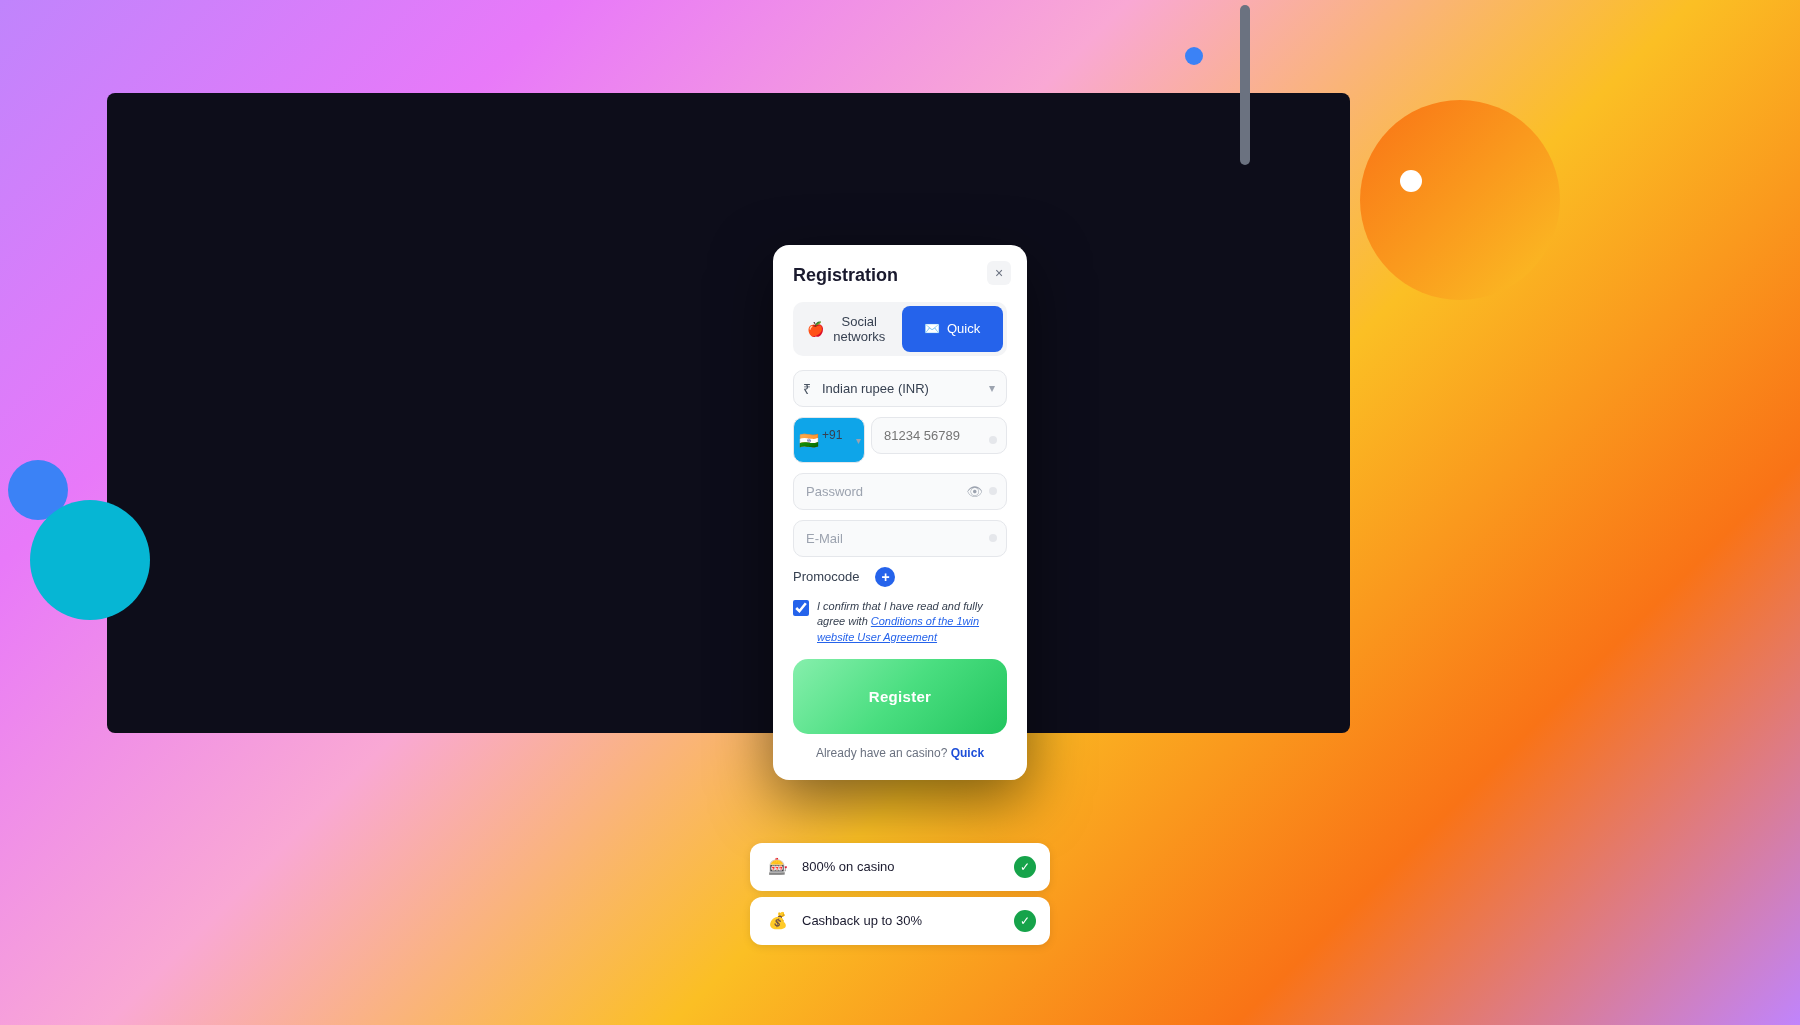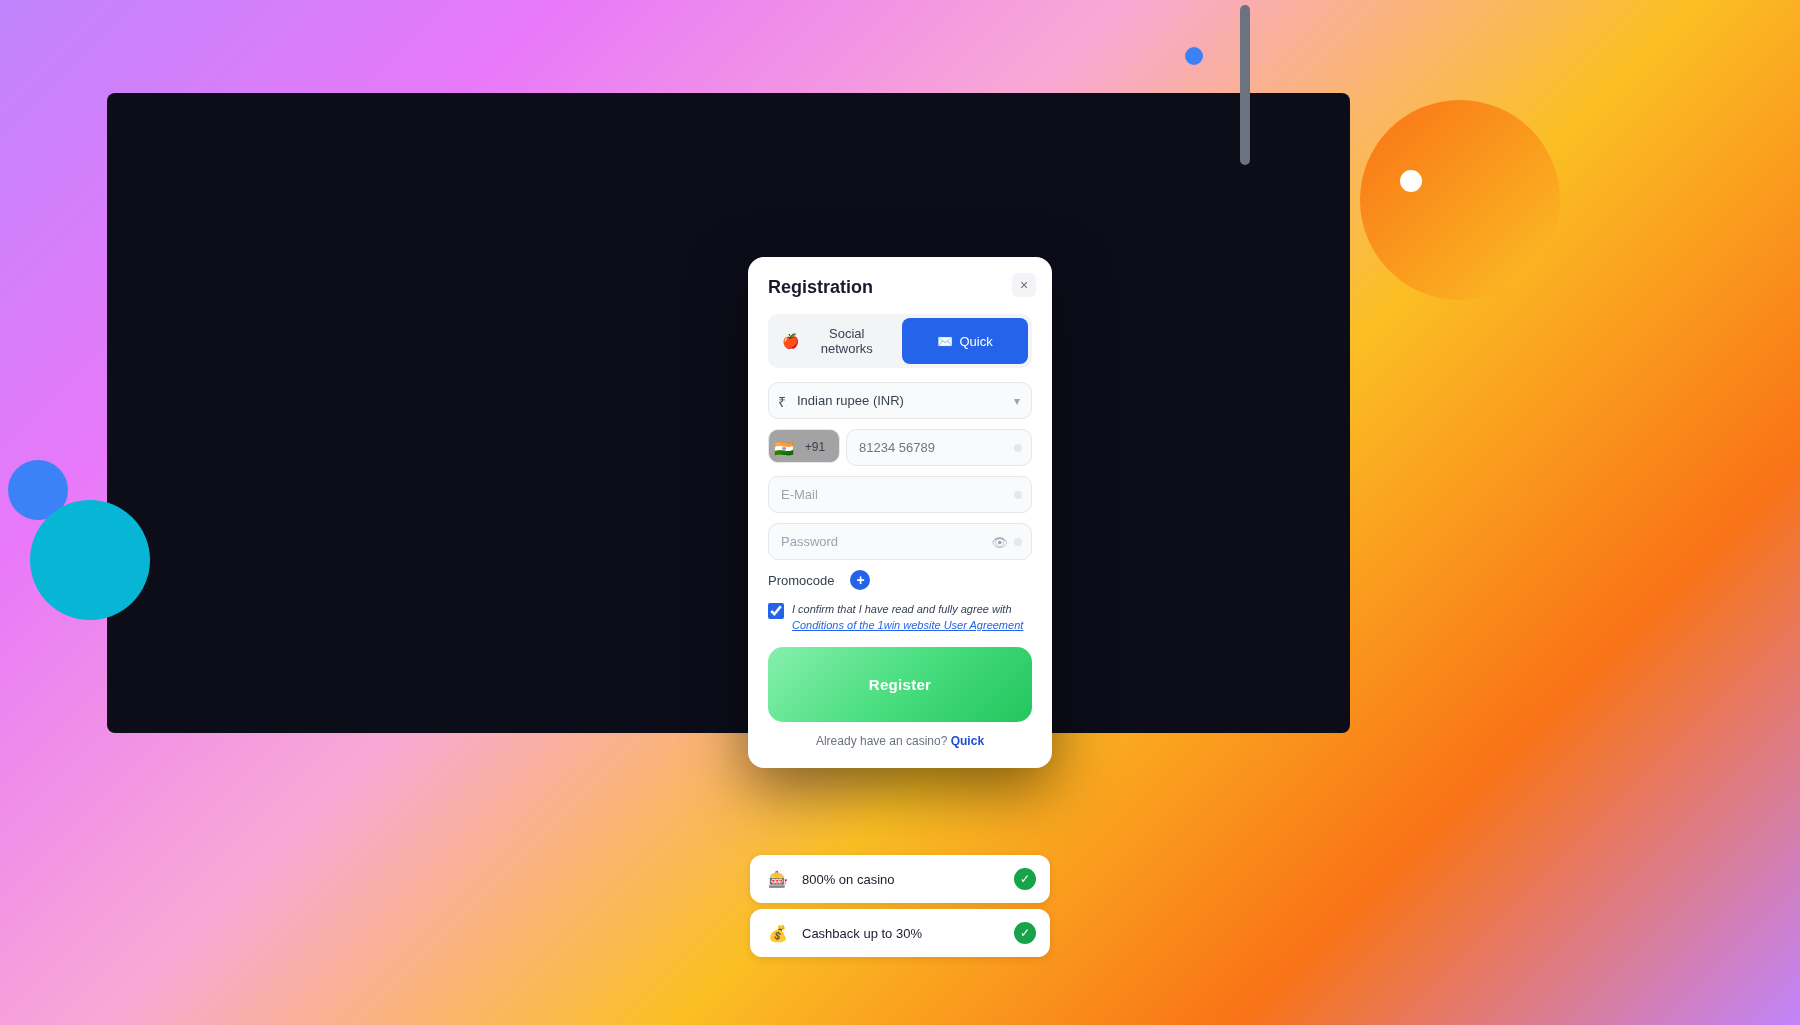--- a/index.html
+++ b/index.html
@@ -108,21 +108,21 @@
       display: flex;
       align-items: center;
       justify-content: center;
       z-index: 10;
     }
 
     
     .modal {
       background: #ffffff;
       border-radius: 16px;
-      width: 304px;
+      width: 254px;
       padding: 20px;
       position: relative;
       box-shadow: 0 20px 60px rgba(0,0,0,0.5);
     }
 
     .modal-title {
       font-size: 18px;
       font-weight: 700;
       color: #1a1a2e;
       margin-bottom: 16px;
@@ -229,30 +229,29 @@
     }
 
     .country-select-wrapper {
       position: relative;
       width: 72px;
       flex-shrink: 0;
     }
 
     .country-select-wrapper select {
       width: 100%;
-      padding: 10px 6px 8px 28px;
+      padding: 10px 6px 20px 28px;
       border: 1.5px solid #e5e7eb;
       border-radius: 10px;
-      background: #a3a3a3;
+      background: #0ea5e9;
       font-size: 12px;
       color: #374151;
       appearance: none;
       cursor: pointer;
       outline: none;
-      text-align: center;
     }
 
     .flag-icon {
       position: absolute;
       left: 6px;
       top: 50%;
       transform: translateY(-50%);
       font-size: 16px;
       pointer-events: none;
     }
@@ -526,28 +525,28 @@
           <span class="chevron-small">▾</span>
         </div>
         <div class="phone-input-wrapper">
           <input type="tel" value="" placeholder="81234 56789" style="">
           <div class="input-dot"></div>
         </div>
       </div>
 
       
       <div class="field-wrapper">
-        <input type="email" placeholder="E-Mail" style="">
-        <div class="input-dot"></div>
-      </div>
-
-      
-      <div class="field-wrapper">
         <input type="password" placeholder="Password" style="">
         <span class="eye-icon">👁</span>
+        <div class="input-dot"></div>
+      </div>
+
+      
+      <div class="field-wrapper">
+        <input type="email" placeholder="E-Mail" style="">
         <div class="input-dot"></div>
       </div>
 
       
       <div class="promocode-row">
         <span class="promocode-label">Promocode</span>
         <div class="promo-plus">
           <span>+</span>
         </div>
       </div>

